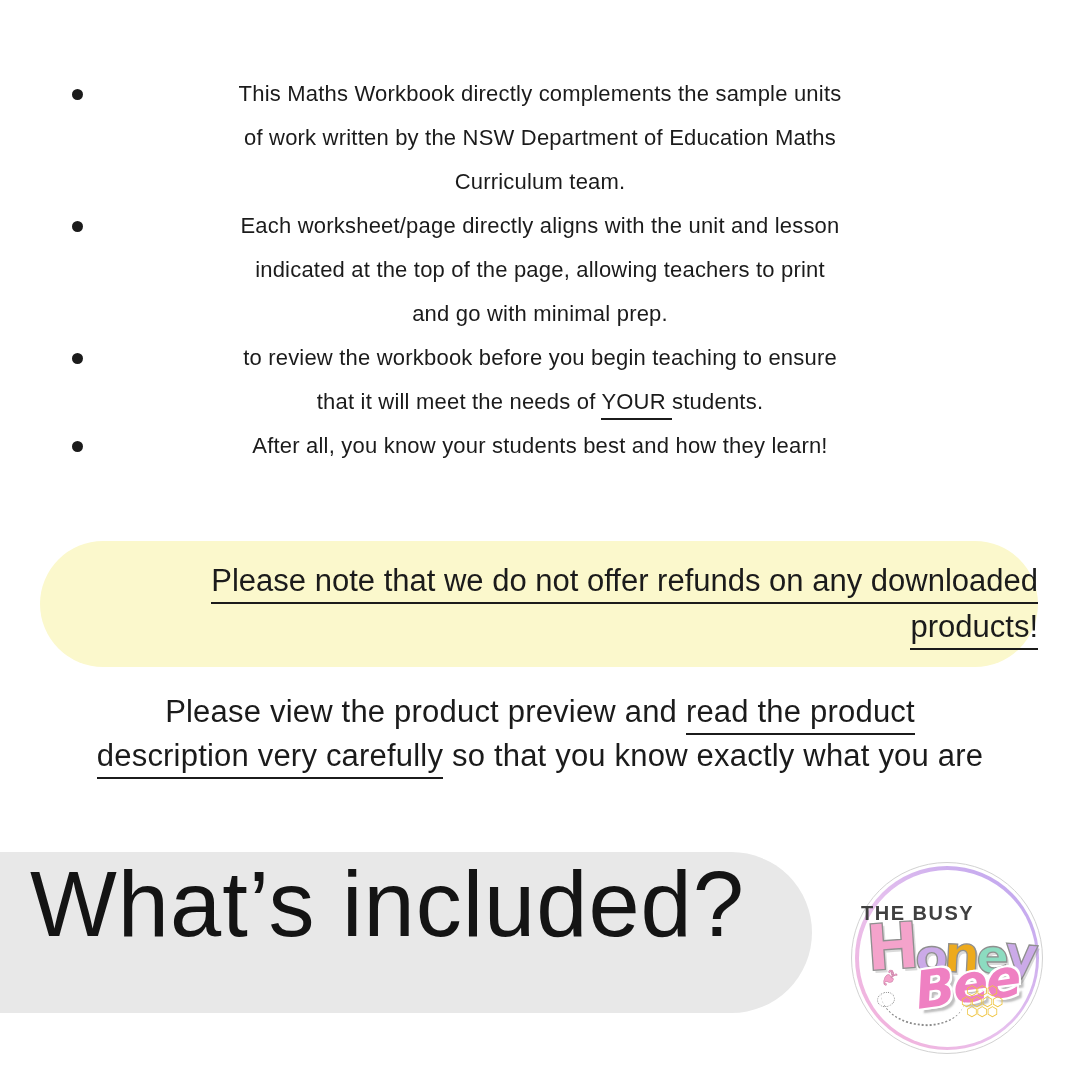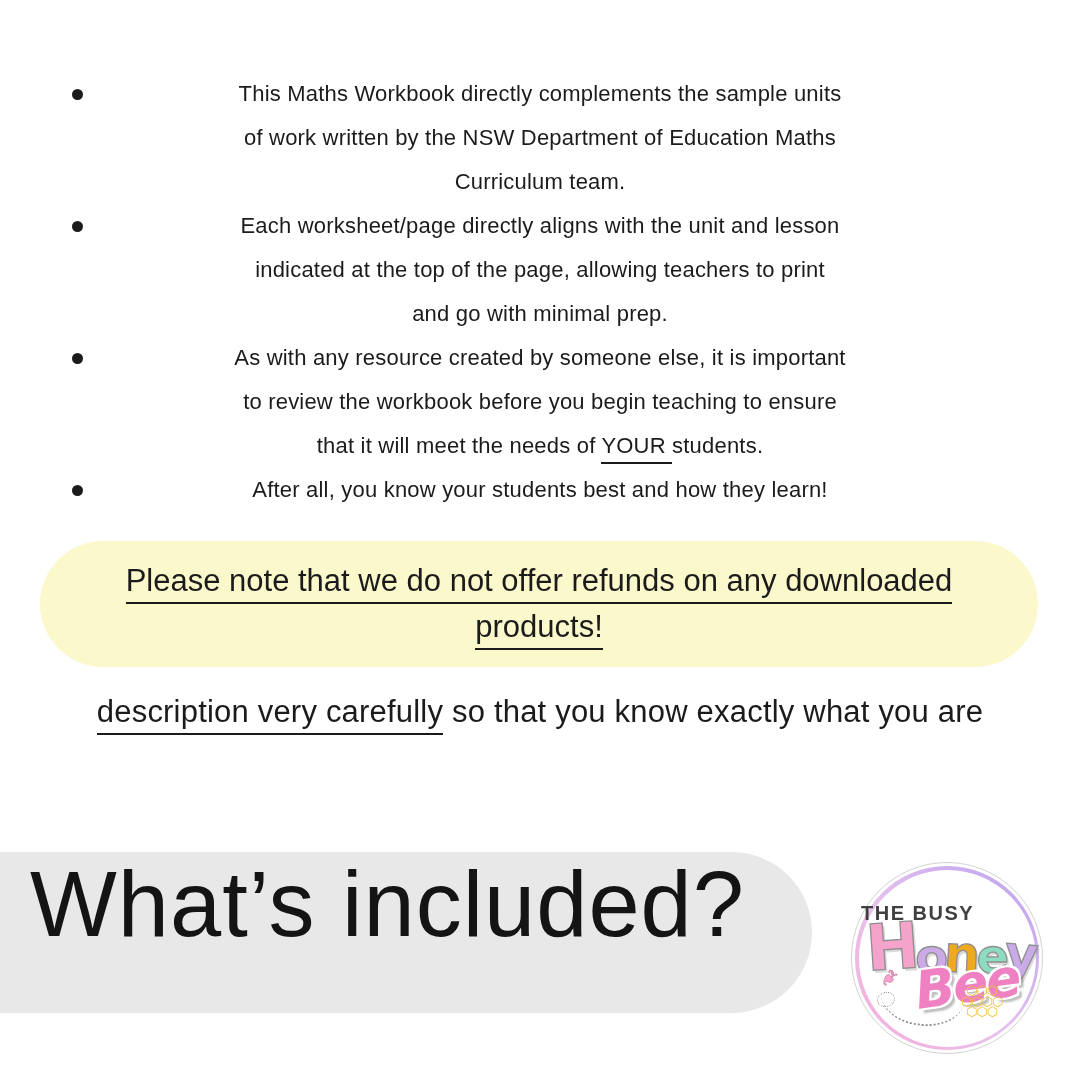--- a/index.html
+++ b/index.html
@@ -15,21 +15,21 @@
     font-size:22px;line-height:44px;text-align:center;letter-spacing:.2px}
   .bullet-item{position:relative}
   .dot{position:absolute;left:32px;top:17px;width:11px;height:11px;border-radius:50%;background:#1b1b1b}
   .bline{white-space:nowrap}
 
   .u{border-bottom:2.5px solid currentColor;padding-bottom:4px}
 
   
   .refund{position:absolute;left:40px;top:541px;width:998px;height:126px;
     background:#fbf8cc;border-radius:63px;
-    display:flex;flex-direction:column;justify-content:center;align-items:center;
+    display:flex;flex-direction:column;justify-content:center;align-items:flex-end;
     font-size:31px;line-height:46px;text-align:center}
 
   
   .preview{position:absolute;left:40px;top:690px;width:1000px;
     font-size:31px;line-height:44px;text-align:center;letter-spacing:.2px}
 
   
   .banner{position:absolute;left:0;top:852px;width:812px;height:161px;
     background:#e8e8e8;border-radius:0 84px 84px 0;display:flex;}
   .banner-title{margin:0 0 0 30px;font-size:92px;font-weight:400;letter-spacing:1px;color:#141414}
@@ -76,38 +76,38 @@
 
     <div class="bullet-item">
       <span class="dot"></span>
       <div class="bline">Each worksheet/page directly aligns with the unit and lesson</div>
       <div class="bline">indicated at the top of the page, allowing teachers to print</div>
       <div class="bline">and go with minimal prep.</div>
     </div>
 
     <div class="bullet-item">
       <span class="dot"></span>
-      <div class="bline">As with any resource created by someone else, it is important</div>
       <div class="bline">to review the workbook before you begin teaching to ensure</div>
       <div class="bline"><span>that it will meet the needs of </span><span class="u">YOUR </span><span>students.</span></div>
     </div>
 
     <div class="bullet-item">
       <span class="dot"></span>
       <div class="bline">After all, you know your students best and how they learn!</div>
     </div>
 
   </div>
 
   <div class="refund">
     <div class="bline"><span class="u">Please note that we do not offer refunds on any downloaded</span></div>
     <div class="bline"><span class="u">products!</span></div>
   </div>
 
   <div class="preview">
+    <div class="bline"><span>Please view the product preview and </span><span class="u">read the product</span></div>
     <div class="bline"><span class="u">description very carefully</span><span> so that you know exactly what you are</span></div>
   </div>
 
   <div class="banner">
     <h1 class="banner-title">What’s included?</h1>
   </div>
 
   <div class="logo">
     <div class="badge"></div>
     <div class="gradring"></div>

